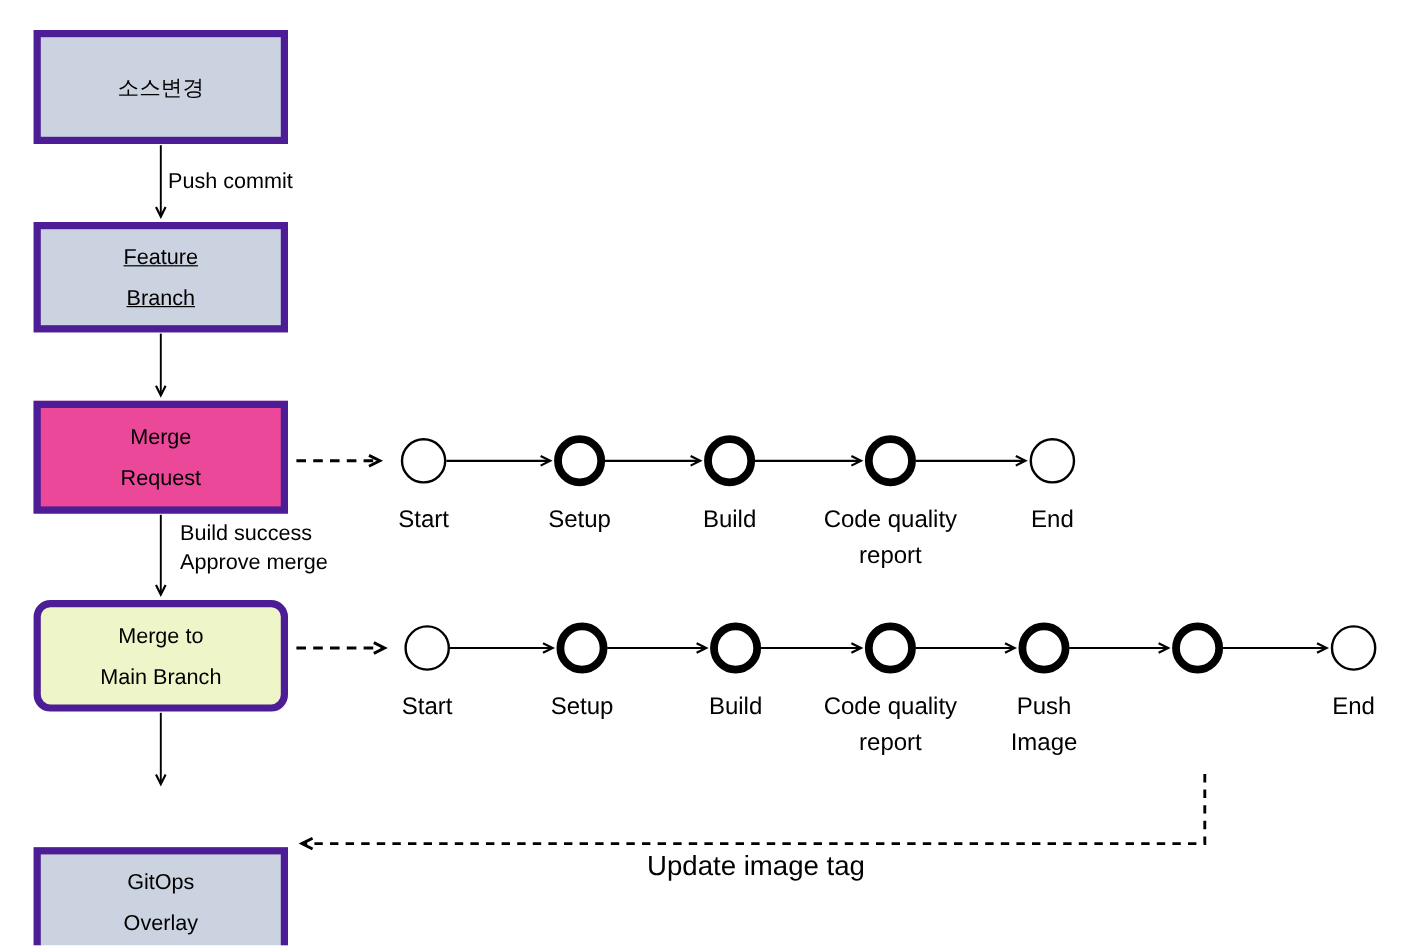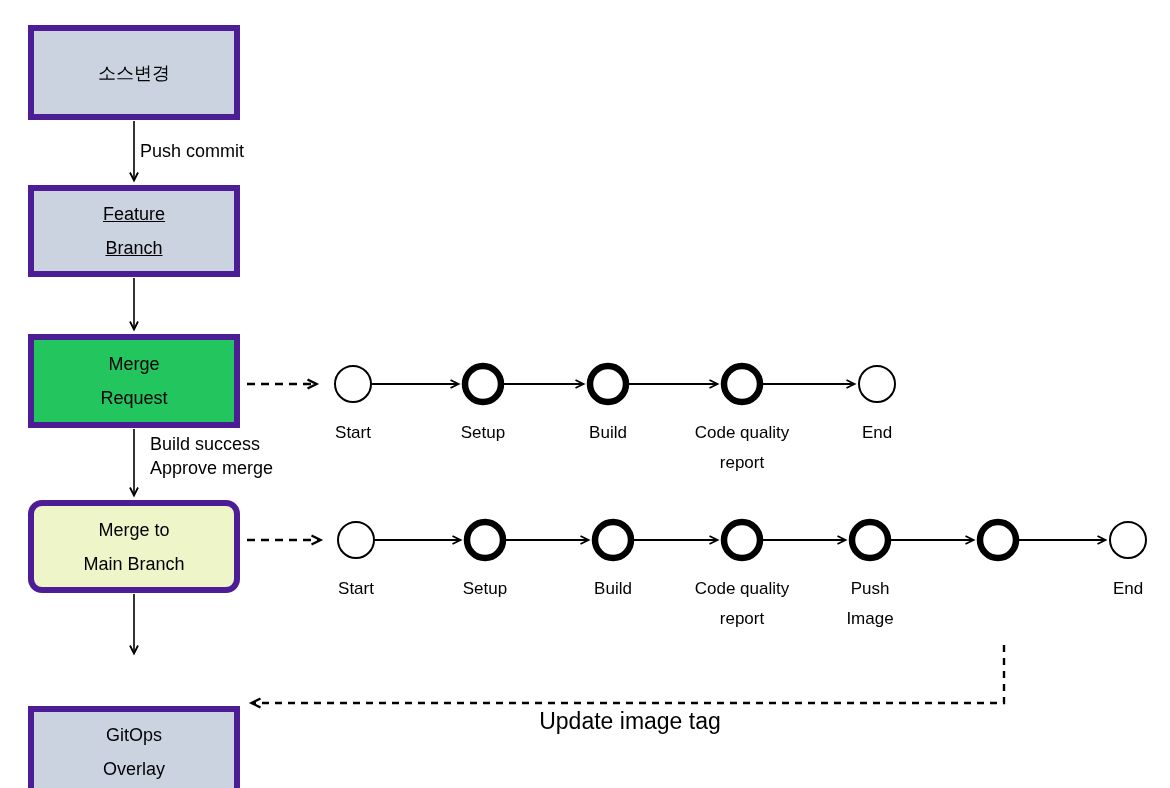--- a/index.html
+++ b/index.html
@@ -19,21 +19,21 @@
   .box3{top:334px;height:94px;}
   .box4{top:500px;height:93px;}
   .box5{top:658px;height:92px;margin-top:48px;}
   .edge-label{position:absolute;font-size:18px;line-height:22px;white-space:nowrap;}
   .lbl-push-commit{left:140px;top:140px;}
   .lbl-build-success{left:150px;top:433px;text-align:right;}
   .lbl-approve-merge{left:150px;top:457px;}
   .lbl-update-tag{left:630px;top:710px;transform:translateX(-50%);font-size:23px;}
   .stage-label{
     position:absolute;transform:translateX(-50%);text-align:center;
-    font-size:17px;line-height:30px;white-space:pre-line;
+    font-size:20px;line-height:30px;white-space:pre-line;
   }
   .row1{top:418px;}
   .row2{top:574px;}
 </style>
 </head>
 <body>
 
 <div class="canvas">
 
   <svg class="layer" viewBox="0 0 1170 788" xmlns="http://www.w3.org/2000/svg">
@@ -95,21 +95,21 @@
     </g>
 
     <g>
       <path d="M1004,645 L1004,703 L252,703" fill="none" stroke="#000" stroke-width="2.4" stroke-dasharray="7,6" marker-end="url(#ahb)"></path>
     </g>
   </svg>
 
   <div class="flow-box box1" style="background: rgb(204, 211, 224);">소스변경</div>
   <div class="flow-box box2" style="background: rgb(204, 211, 224); text-decoration: underline;">Feature
 Branch</div>
-  <div class="flow-box box3" style="background: #22c55e;">Merge
+  <div class="flow-box box3" style="background: #ec4899;">Merge
 Request</div>
   <div class="flow-box box4" style="background: rgb(238, 245, 201); border-radius: 14px;">Merge to
 Main Branch</div>
   <div class="flow-box box5" style="background: rgb(204, 211, 224);">GitOps
 Overlay</div>
 
   <div class="edge-label lbl-push-commit">Push commit</div>
   <div class="edge-label lbl-build-success">Build success</div>
   <div class="edge-label lbl-approve-merge">Approve merge</div>
   <div class="edge-label lbl-update-tag">Update image tag</div>

